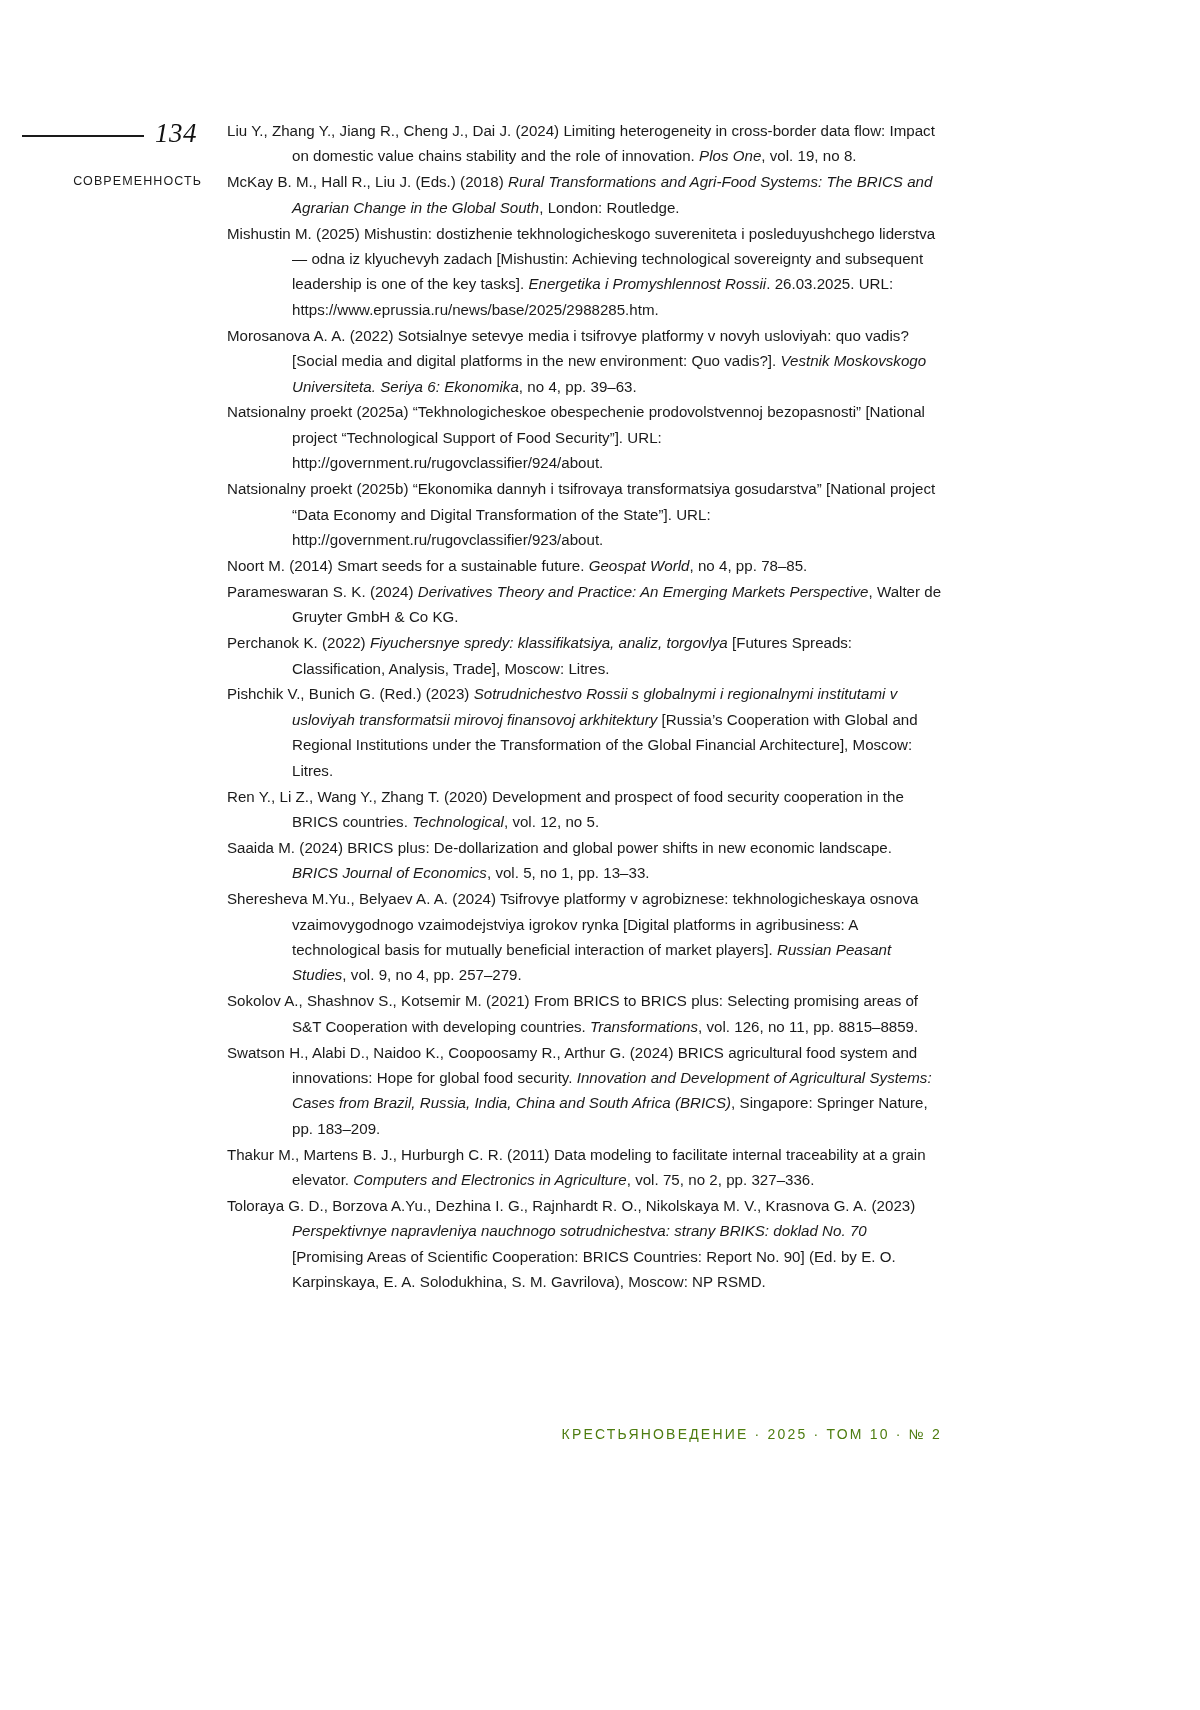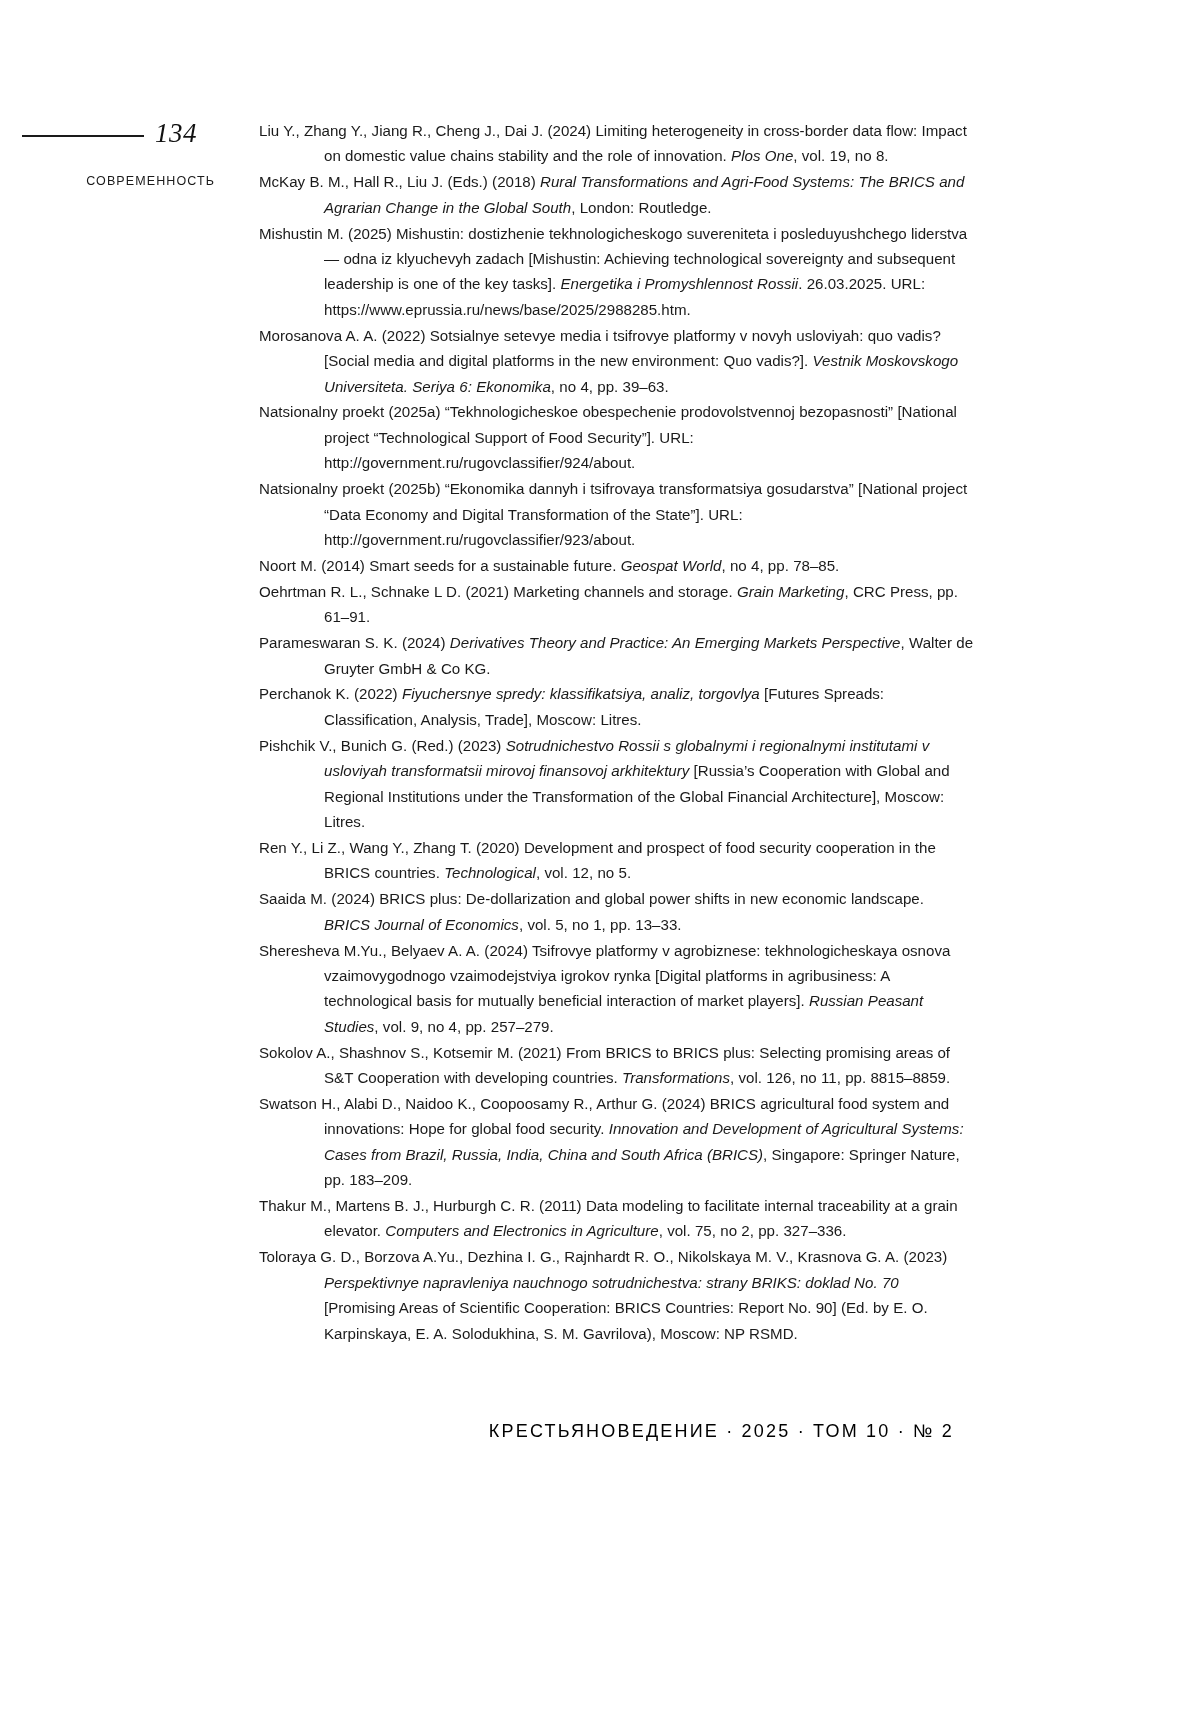--- a/index.html
+++ b/index.html
@@ -37,56 +37,55 @@
     right: 18px;
     top: 0;
     font-family: "Liberation Serif", serif;
     font-style: italic;
     font-size: 27px;
     letter-spacing: 0.5px;
     color: #111;
   }
   .section-label {
     position: absolute;
-    right: 0;
+    right: 13px;
     top: 56px;
     font-size: 12.5px;
     letter-spacing: 1.1px;
     color: #1a1a1a;
     white-space: nowrap;
   }
   
   .reflist {
     position: absolute;
     left: 227px;
     top: 118px;
     width: 715px;
-    margin-left: 32px;
   }
   .ref {
     font-size: 15.1px;
     line-height: 25.4px;
     text-indent: -65px;
     padding-left: 65px;
     margin: 0 0 0.5px 0;
     text-align: left;
     word-spacing: 0.1px;
     color: #1a1a1a;
   }
   .ref i {
     font-style: italic;
   }
   
   .footer {
     position: absolute;
-    right: 246px;
+    right: 258px;
     bottom: 268px;
-    font-size: 18px;
+    font-size: 14px;
     letter-spacing: 2.2px;
-    color: #000000;
+    color: #4d7c0f;
     white-space: nowrap;
   }
 </style>
 </head>
 <body>
 
 <div class="page">
 
   <div class="margin-block">
     <div class="margin-rule"></div>
@@ -95,21 +94,20 @@
   </div>
 
   <div class="reflist">
       <p class="ref">Liu Y., Zhang Y., Jiang R., Cheng J., Dai J. (2024) Limiting heterogeneity in cross-border data flow: Impact on domestic value chains stability and the role of innovation. <i>Plos One</i>, vol. 19, no 8.</p>
       <p class="ref">McKay B. M., Hall R., Liu J. (Eds.) (2018) <i>Rural Transformations and Agri-Food Systems: The BRICS and Agrarian Change in the Global South</i>, London: Routledge.</p>
       <p class="ref">Mishustin M. (2025) Mishustin: dostizhenie tekhnologicheskogo suvereniteta i posleduyushchego liderstva — odna iz klyuchevyh zadach [Mishustin: Achieving technological sovereignty and subsequent leadership is one of the key tasks]. <i>Energetika i Promyshlennost Rossii</i>. 26.03.2025. URL: https://www.eprussia.ru/news/base/2025/2988285.htm.</p>
       <p class="ref">Morosanova A. A. (2022) Sotsialnye setevye media i tsifrovye platformy v novyh usloviyah: quo vadis? [Social media and digital platforms in the new environment: Quo vadis?]. <i>Vestnik Moskovskogo Universiteta. Seriya 6: Ekonomika</i>, no 4, pp. 39–63.</p>
       <p class="ref">Natsionalny proekt (2025a) “Tekhnologicheskoe obespechenie prodovolstvennoj bezopasnosti” [National project “Technological Support of Food Security”]. URL: http://government.ru/rugovclassifier/924/about.</p>
       <p class="ref">Natsionalny proekt (2025b) “Ekonomika dannyh i tsifrovaya transformatsiya gosudarstva” [National project “Data Economy and Digital Transformation of the State”]. URL: http://government.ru/rugovclassifier/923/about.</p>
       <p class="ref">Noort M. (2014) Smart seeds for a sustainable future. <i>Geospat World</i>, no 4, pp. 78–85.</p>
-      <p class="ref">Oehrtman R. L., Schnake L D. (2021) Marketing channels and storage. <i>Grain Marketing</i>, CRC Press, pp. 61–91.</p>
       <p class="ref">Parameswaran S. K. (2024) <i>Derivatives Theory and Practice: An Emerging Markets Perspective</i>, Walter de Gruyter GmbH &amp; Co KG.</p>
       <p class="ref">Perchanok K. (2022) <i>Fiyuchersnye spredy: klassifikatsiya, analiz, torgovlya</i> [Futures Spreads: Classification, Analysis, Trade], Moscow: Litres.</p>
       <p class="ref">Pishchik V., Bunich G. (Red.) (2023) <i>Sotrudnichestvo Rossii s globalnymi i regionalnymi institutami v usloviyah transformatsii mirovoj finansovoj arkhitektury</i> [Russia’s Cooperation with Global and Regional Institutions under the Transformation of the Global Financial Architecture], Moscow: Litres.</p>
       <p class="ref">Ren Y., Li Z., Wang Y., Zhang T. (2020) Development and prospect of food security cooperation in the BRICS countries. <i>Technological</i>, vol. 12, no 5.</p>
       <p class="ref">Saaida M. (2024) BRICS plus: De-dollarization and global power shifts in new economic landscape. <i>BRICS Journal of Economics</i>, vol. 5, no 1, pp. 13–33.</p>
       <p class="ref">Sheresheva M.Yu., Belyaev A. A. (2024) Tsifrovye platformy v agrobiznese: tekhnologicheskaya osnova vzaimovygodnogo vzaimodejstviya igrokov rynka [Digital platforms in agribusiness: A technological basis for mutually beneficial interaction of market players]. <i>Russian Peasant Studies</i>, vol. 9, no 4, pp. 257–279.</p>
       <p class="ref">Sokolov A., Shashnov S., Kotsemir M. (2021) From BRICS to BRICS plus: Selecting promising areas of S&amp;T Cooperation with developing countries. <i>Transformations</i>, vol. 126, no 11, pp. 8815–8859.</p>
       <p class="ref">Swatson H., Alabi D., Naidoo K., Coopoosamy R., Arthur G. (2024) BRICS agricultural food system and innovations: Hope for global food security. <i>Innovation and Development of Agricultural Systems: Cases from Brazil, Russia, India, China and South Africa (BRICS)</i>, Singapore: Springer Nature, pp. 183–209.</p>
       <p class="ref">Thakur M., Martens B. J., Hurburgh C. R. (2011) Data modeling to facilitate internal traceability at a grain elevator. <i>Computers and Electronics in Agriculture</i>, vol. 75, no 2, pp. 327–336.</p>
       <p class="ref">Toloraya G. D., Borzova A.Yu., Dezhina I. G., Rajnhardt R. O., Nikolskaya M. V., Krasnova G. A. (2023) <i>Perspektivnye napravleniya nauchnogo sotrudnichestva: strany BRIKS: doklad No. 70</i> [Promising Areas of Scientific Cooperation: BRICS Countries: Report No. 90] (Ed. by E. O. Karpinskaya, E. A. Solodukhina, S. M. Gavrilova), Moscow: NP RSMD.</p>

